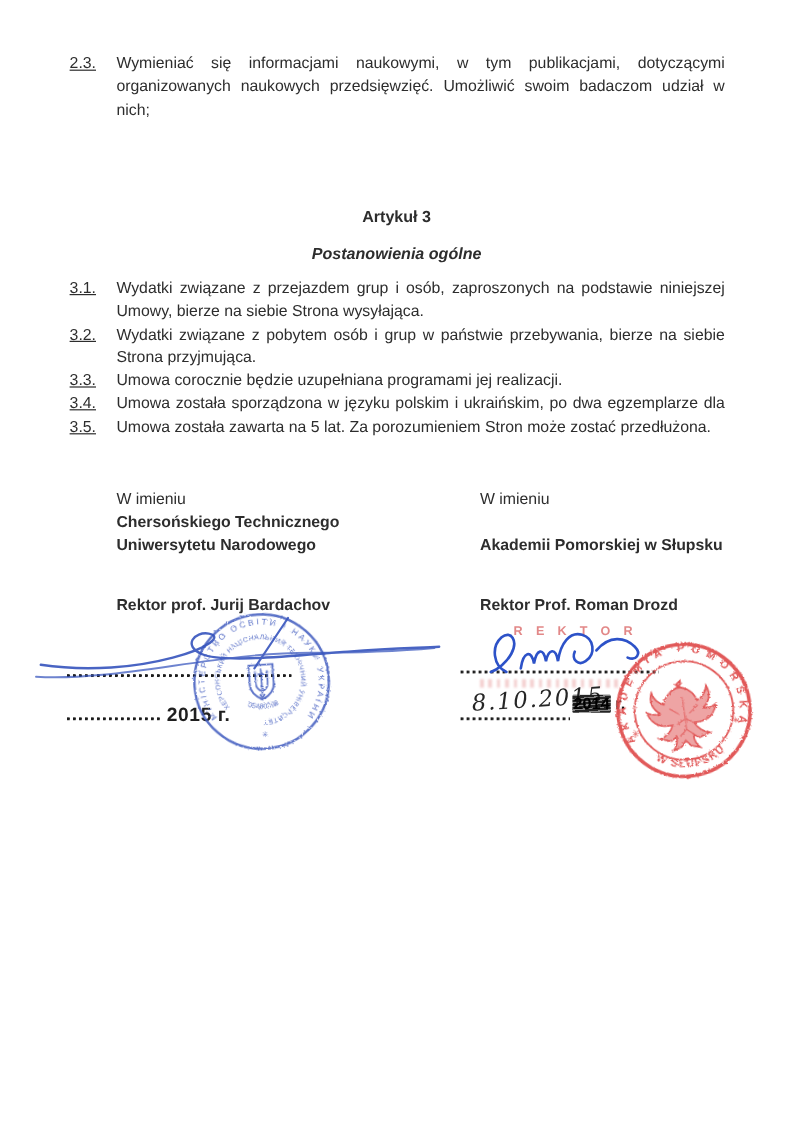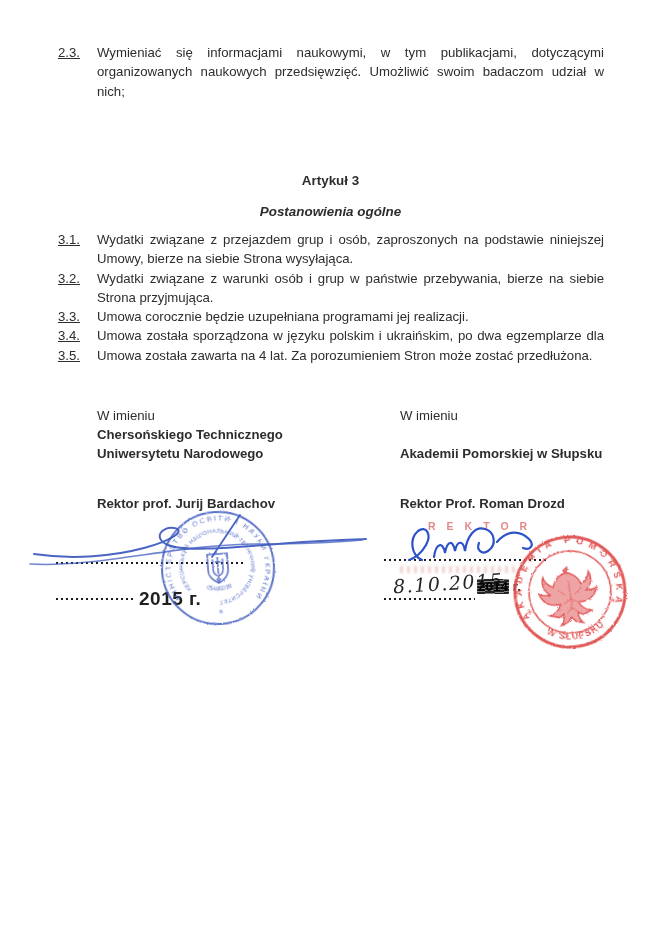--- a/index.html
+++ b/index.html
@@ -18,21 +18,21 @@
   .h-art{position:absolute;left:0;width:661px;text-align:center;font-size:13.4px;font-weight:bold;}
   .h-sub{position:absolute;left:0;width:661px;text-align:center;font-size:13.4px;font-weight:bold;font-style:italic;}
   
   .sig-text{position:absolute;font-size:13.2px;line-height:19px;margin-left:27px;}
   .b{font-weight:bold;}
   .dotline{
     position:absolute;height:4px;
     background-image:radial-gradient(circle at 2px 2px,#1c1c1c 1.1px,transparent 1.45px);
     background-size:5px 4px;background-repeat:repeat-x;
   }
-  .year-left{position:absolute;font-size:19px;font-weight:bold;color:#1f1f1f;letter-spacing:.5px;}
+  .year-left{position:absolute;font-size:16px;font-weight:bold;color:#1f1f1f;letter-spacing:.5px;}
   .rektor-faint{
     position:absolute;font-size:10.5px;font-weight:bold;letter-spacing:11px;
     color:rgba(219,106,106,.8);filter:blur(.4px);white-space:nowrap;
   }
   .red-smudge{
     position:absolute;height:7px;opacity:.32;filter:blur(1.1px);
     background:repeating-linear-gradient(90deg,#dd6f6f 0 3px,transparent 3px 7px);
   }
   .hand-date{
     position:absolute;font-family:"DejaVu Serif",serif;font-style:italic;
@@ -75,40 +75,40 @@
     <div class="item">
       <div class="num">3.1.</div>
       <div class="txt">
         <div class="jline">Wydatki związane z przejazdem grup i osób, zaproszonych na podstawie niniejszej</div>
         <div class="jline last">Umowy, bierze na siebie Strona wysyłająca.</div>
       </div>
     </div>
     <div class="item">
       <div class="num">3.2.</div>
       <div class="txt">
-        <div class="jline">Wydatki związane z warunki osób i grup w państwie przebywania, bierze na siebie</div>
+        <div class="jline">Wydatki związane z pobytem osób i grup w państwie przebywania, bierze na siebie</div>
         <div class="jline last">Strona przyjmująca.</div>
       </div>
     </div>
     <div class="item">
       <div class="num">3.3.</div>
       <div class="txt">
         <div class="jline last">Umowa corocznie będzie uzupełniana programami jej realizacji.</div>
       </div>
     </div>
     <div class="item">
       <div class="num">3.4.</div>
       <div class="txt">
         <div class="jline">Umowa została sporządzona w języku polskim i ukraińskim, po dwa egzemplarze dla</div>
       </div>
     </div>
     <div class="item">
       <div class="num">3.5.</div>
       <div class="txt">
-        <div class="jline last">Umowa została zawarta na 4 lat. Za porozumieniem Stron może zostać przedłużona.</div>
+        <div class="jline last">Umowa została zawarta na 5 lat. Za porozumieniem Stron może zostać przedłużona.</div>
       </div>
     </div>
   </div>
 
   <div class="sig-text" style="left:70px;top:406px;">W imieniu</div>
   <div class="sig-text b" style="left:70px;top:425px;">Chersońskiego Technicznego</div>
   <div class="sig-text b" style="left:70px;top:444px;">Uniwersytetu Narodowego</div>
   <div class="sig-text b" style="left:70px;top:494px;">Rektor prof. Jurij Bardachov</div>
   <div class="dotline" style="left:55px;top:561px;width:188px;"></div>
   <div class="dotline" style="left:55px;top:597px;width:80px;"></div>

